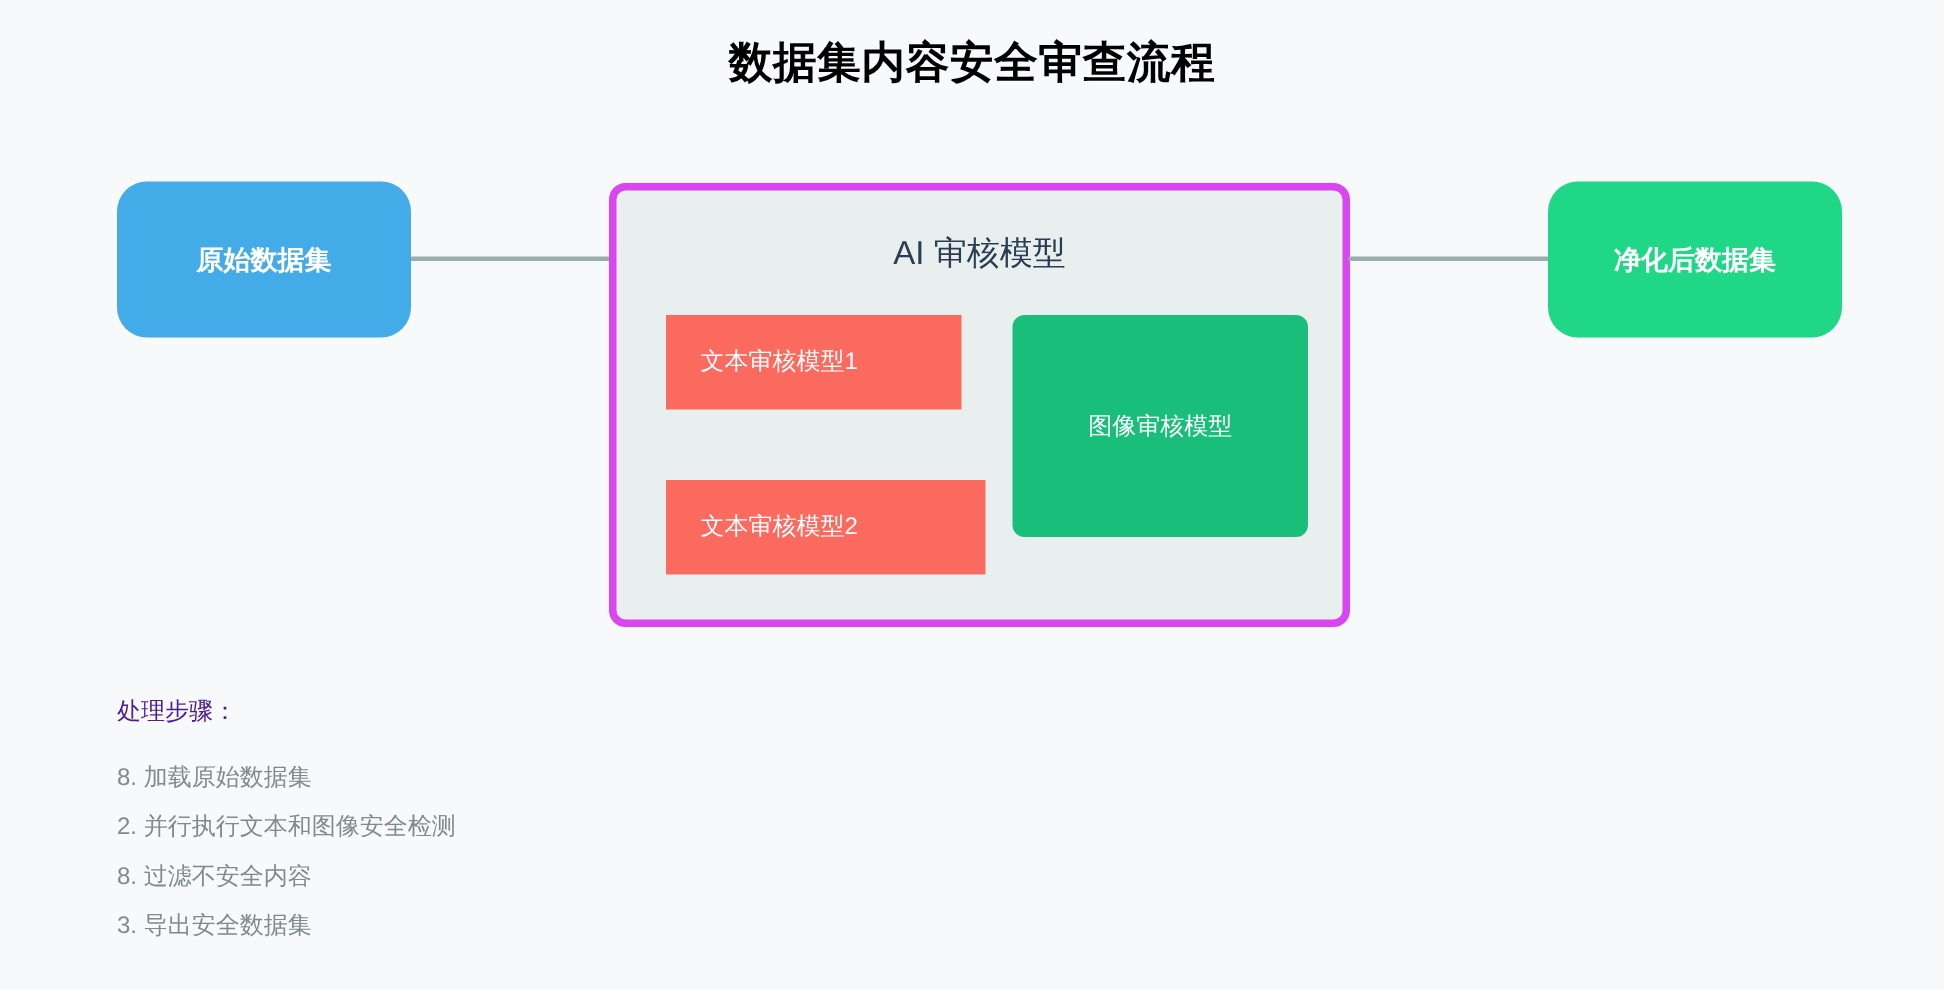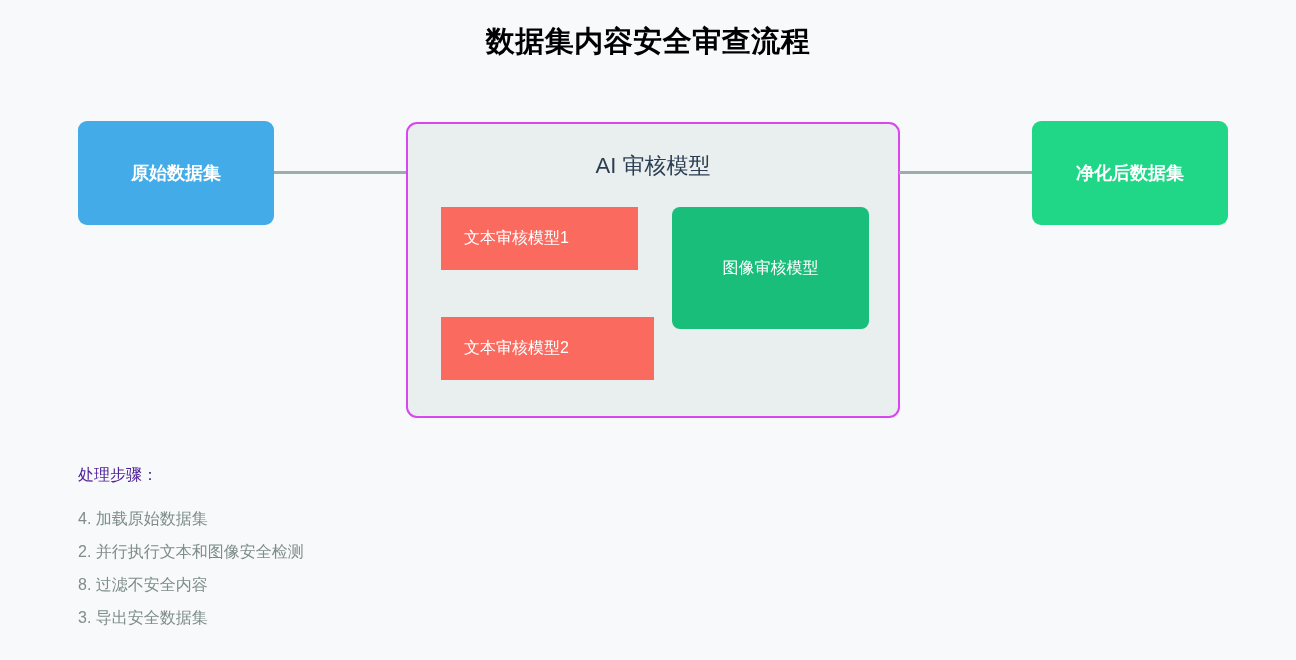--- a/index.html
+++ b/index.html
@@ -32,21 +32,21 @@
   .flow {
     position: absolute;
     left: 0;
     top: 0;
     width: 1296px;
     height: 660px;
   }
 
   .node {
     position: absolute;
-    border-radius: 9px;
+    border-radius: 20px;
     display: flex;
     align-items: center;
     justify-content: center;
     color: #ffffff;
     font-size: 18px;
     font-weight: bold;
     box-sizing: border-box;
   }
 
   .node-source {
@@ -82,21 +82,21 @@
   }
 
   
   .ai-container {
     position: absolute;
     left: 406px;
     top: 122px;
     width: 494px;
     height: 296px;
     background: #e9efee;
-    border: 2px solid #d946ef;
+    border: 5px solid #d946ef;
     border-radius: 11px;
     box-sizing: border-box;
   }
 
   .ai-container-title {
     position: absolute;
     left: 0;
     top: 27px;
     width: 100%;
     text-align: center;
@@ -147,21 +147,21 @@
     height: 63px;
     background: #fb6a5e;
     margin-top: 28px;
   }
 
   .sub-image {
     position: absolute;
     left: 231px;
     top: 0;
     width: 197px;
-    height: 122px;
+    height: 148px;
     background: #19be7a;
     border-radius: 8px;
     display: flex;
     align-items: center;
     justify-content: center;
     color: #ffffff;
     font-size: 16px;
     box-sizing: border-box;
   }
 
@@ -233,18 +233,18 @@
 
   <div class="node node-output">
     <span>净化后数据集</span>
   </div>
 
 </div>
 
 <div class="steps">
   <div class="steps-heading">处理步骤：</div>
   <ul class="steps-list">
-    <li>4. 加载原始数据集</li>
+    <li>8. 加载原始数据集</li>
     <li>2. 并行执行文本和图像安全检测</li>
     <li>8. 过滤不安全内容</li>
     <li>3. 导出安全数据集</li>
   </ul>
 </div>
 
 </body></html>

